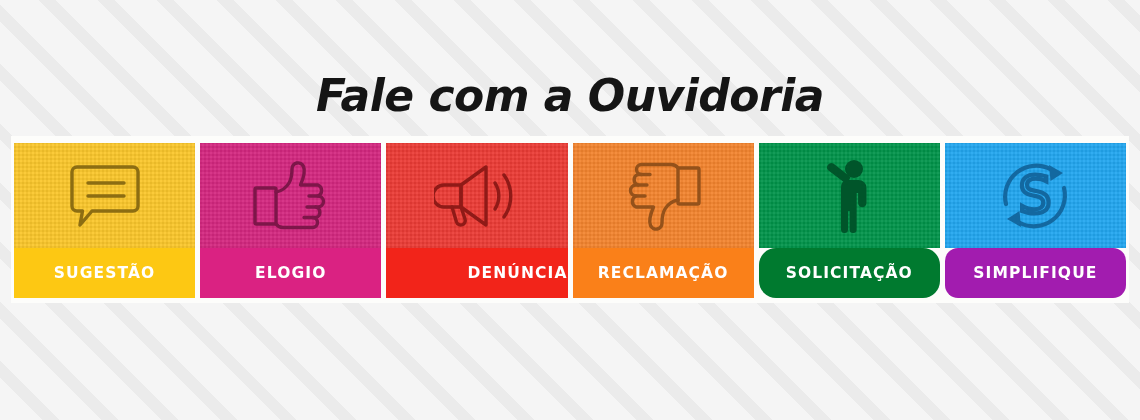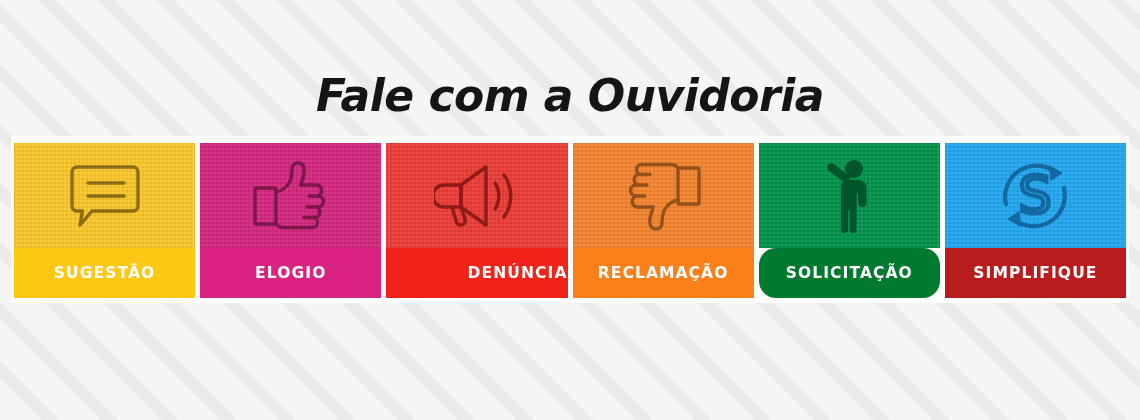--- a/index.html
+++ b/index.html
@@ -219,18 +219,18 @@
               <path d="M13 48 A31 31 0 0 1 58 13.5"></path>
               <path d="M71 32 A31 31 0 0 1 26 66.5"></path>
             </g>
             <g fill="#1368a0">
               <path d="M56 9 L70 17 L57.5 25 Z"></path>
               <path d="M28 71 L14 63 L26.5 55 Z"></path>
             </g>
             <text x="42" y="57" text-anchor="middle" font-family="'DejaVu Sans', sans-serif" font-size="52" font-weight="normal" fill="none" stroke="#1368a0" stroke-width="4.2">S</text>
           </svg>
         </div>
-        <div class="card-label" style="background: #b91c1c; color: rgb(255, 255, 255);">SIMPLIFIQUE</div>
+        <div class="card-label" style="background: #a21caf; color: rgb(255, 255, 255); border-radius: 13px;">SIMPLIFIQUE</div>
       </div>
 
     </div>
   </div>
 </div>
 
 </body></html>

